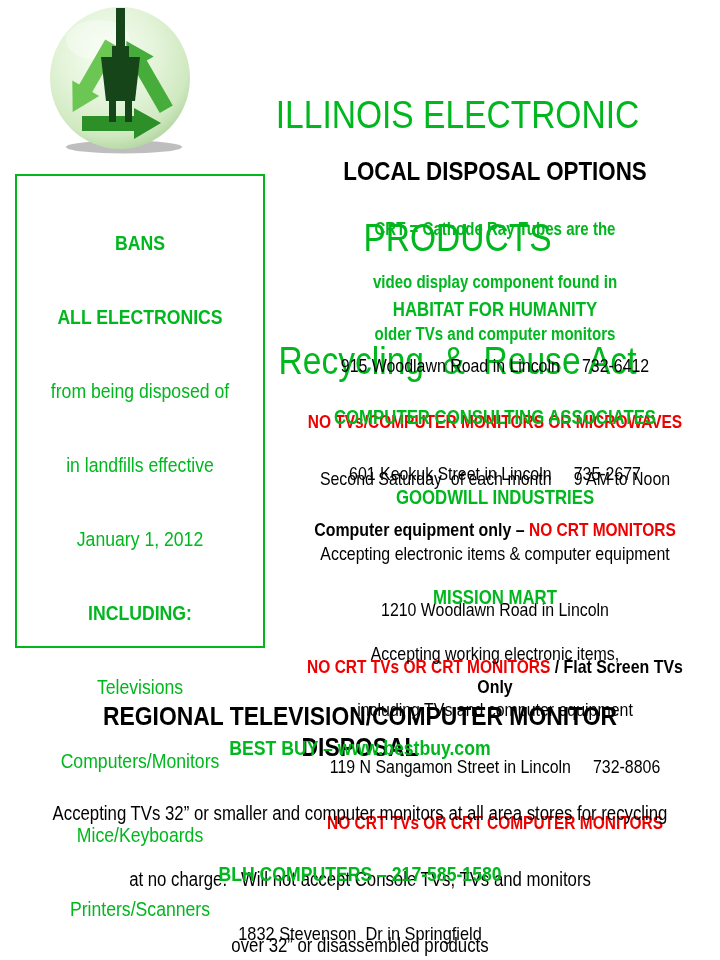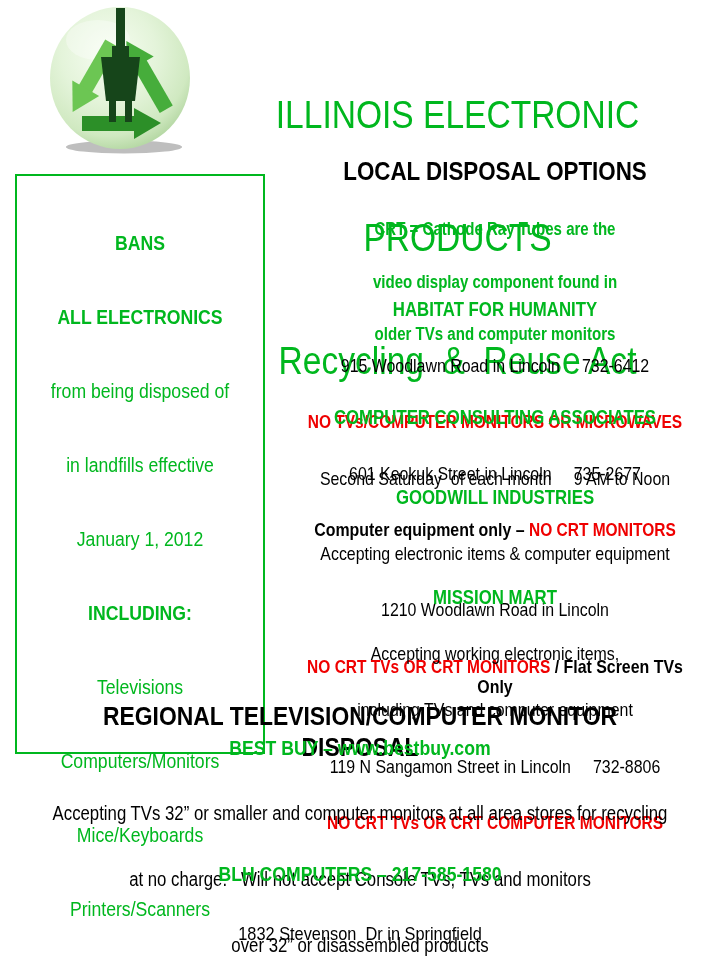--- a/index.html
+++ b/index.html
@@ -19,21 +19,21 @@
 
   
   .logo{left:44px;top:4px;width:152px;height:150px;}
   .title{
     left:205px;top:12px;width:505px;
     font-size:39px;line-height:41px;color:var(--green);
   }
 
   
   .bans-box{
-    left:15px;top:174px;width:250px;height:580px;
+    left:15px;top:174px;width:250px;height:474px;
     border:2px solid var(--green);box-sizing:border-box;
   }
   .bans-inner{
     position:absolute;left:-20px;right:-20px;top:6px;
     color:var(--green);font-size:20.5px;
   }
   .bans-line{height:26px;line-height:26px;}
 
   
   .local-heading{left:270px;top:156px;width:450px;font-size:26px;font-weight:bold;}

